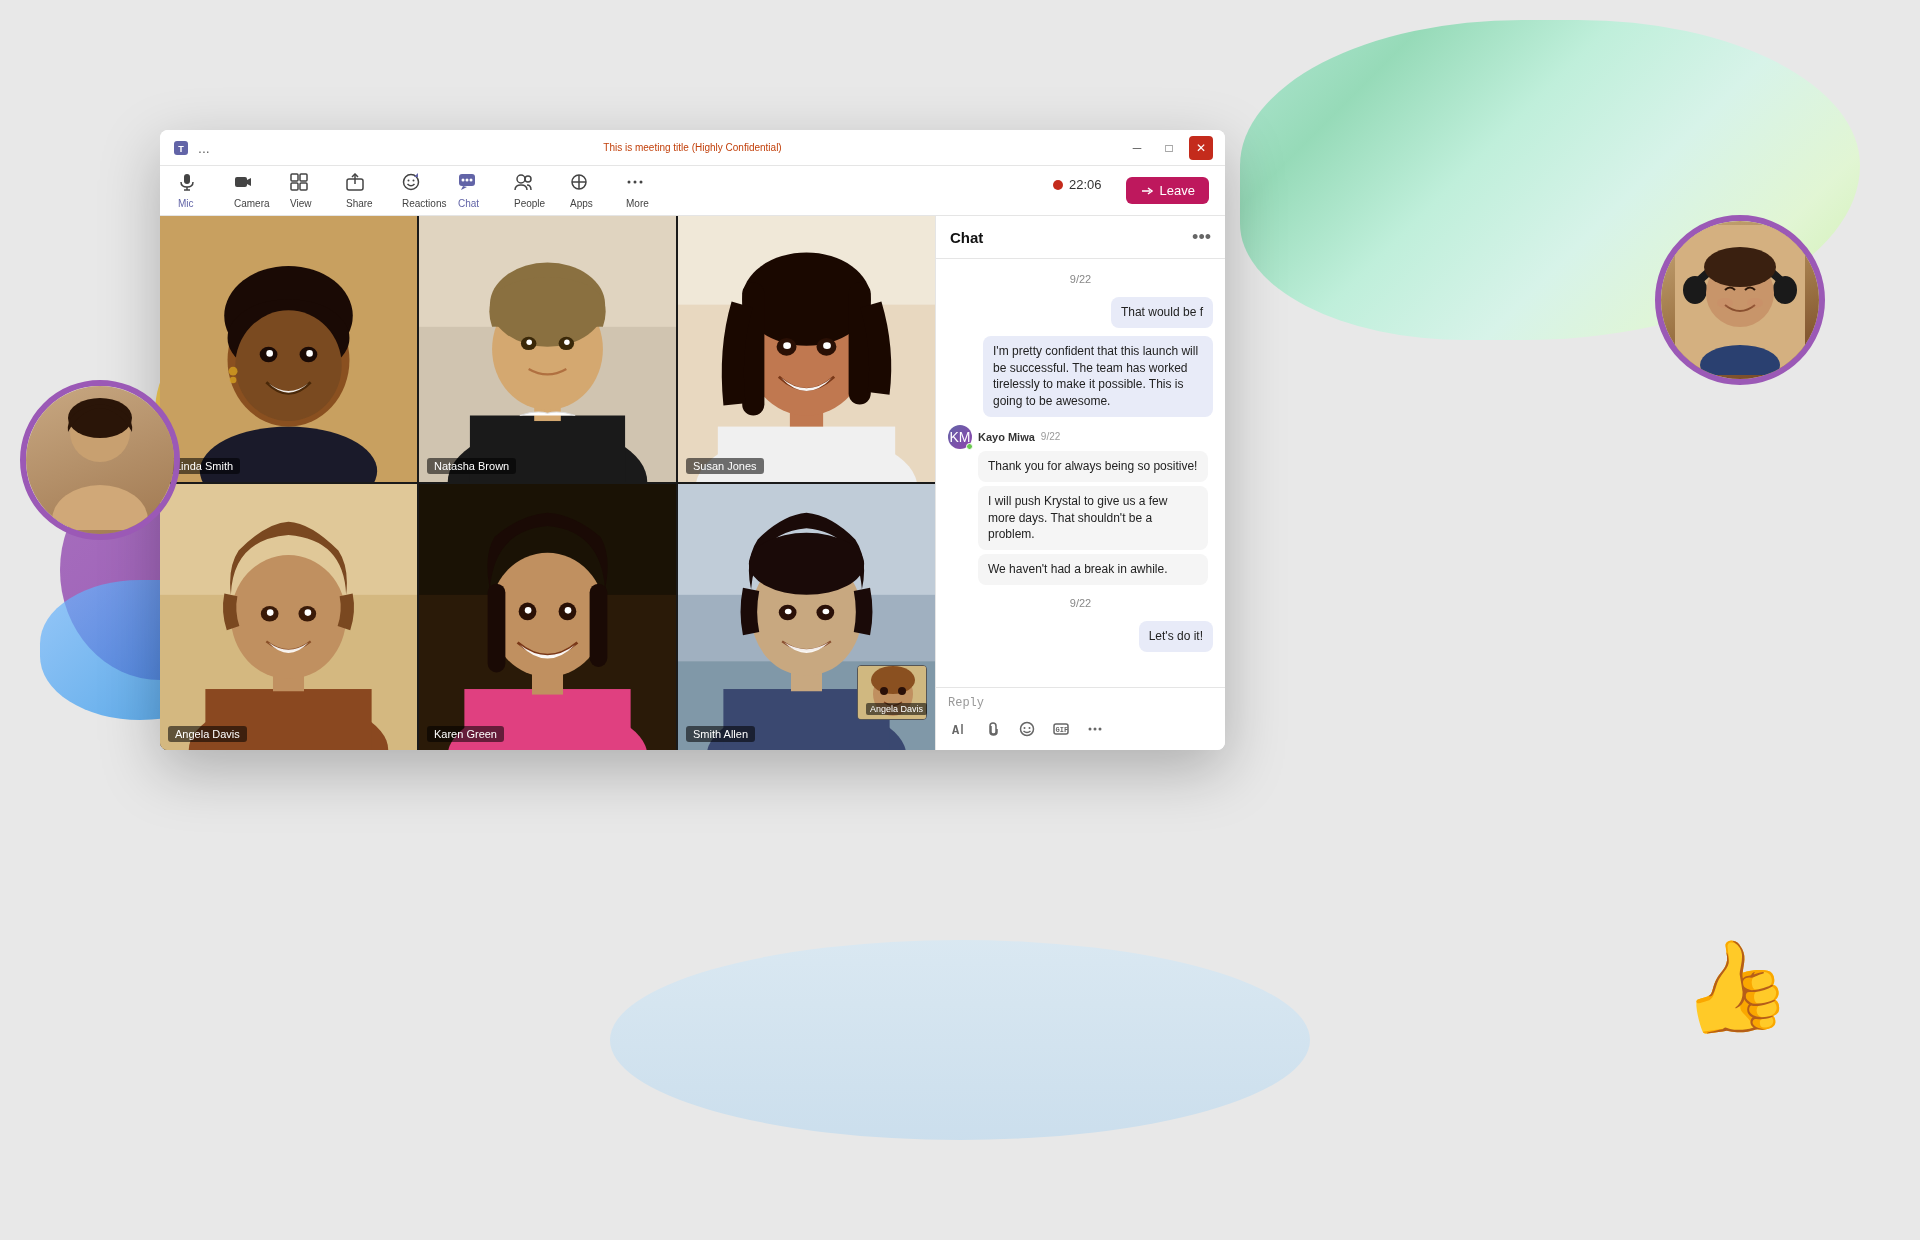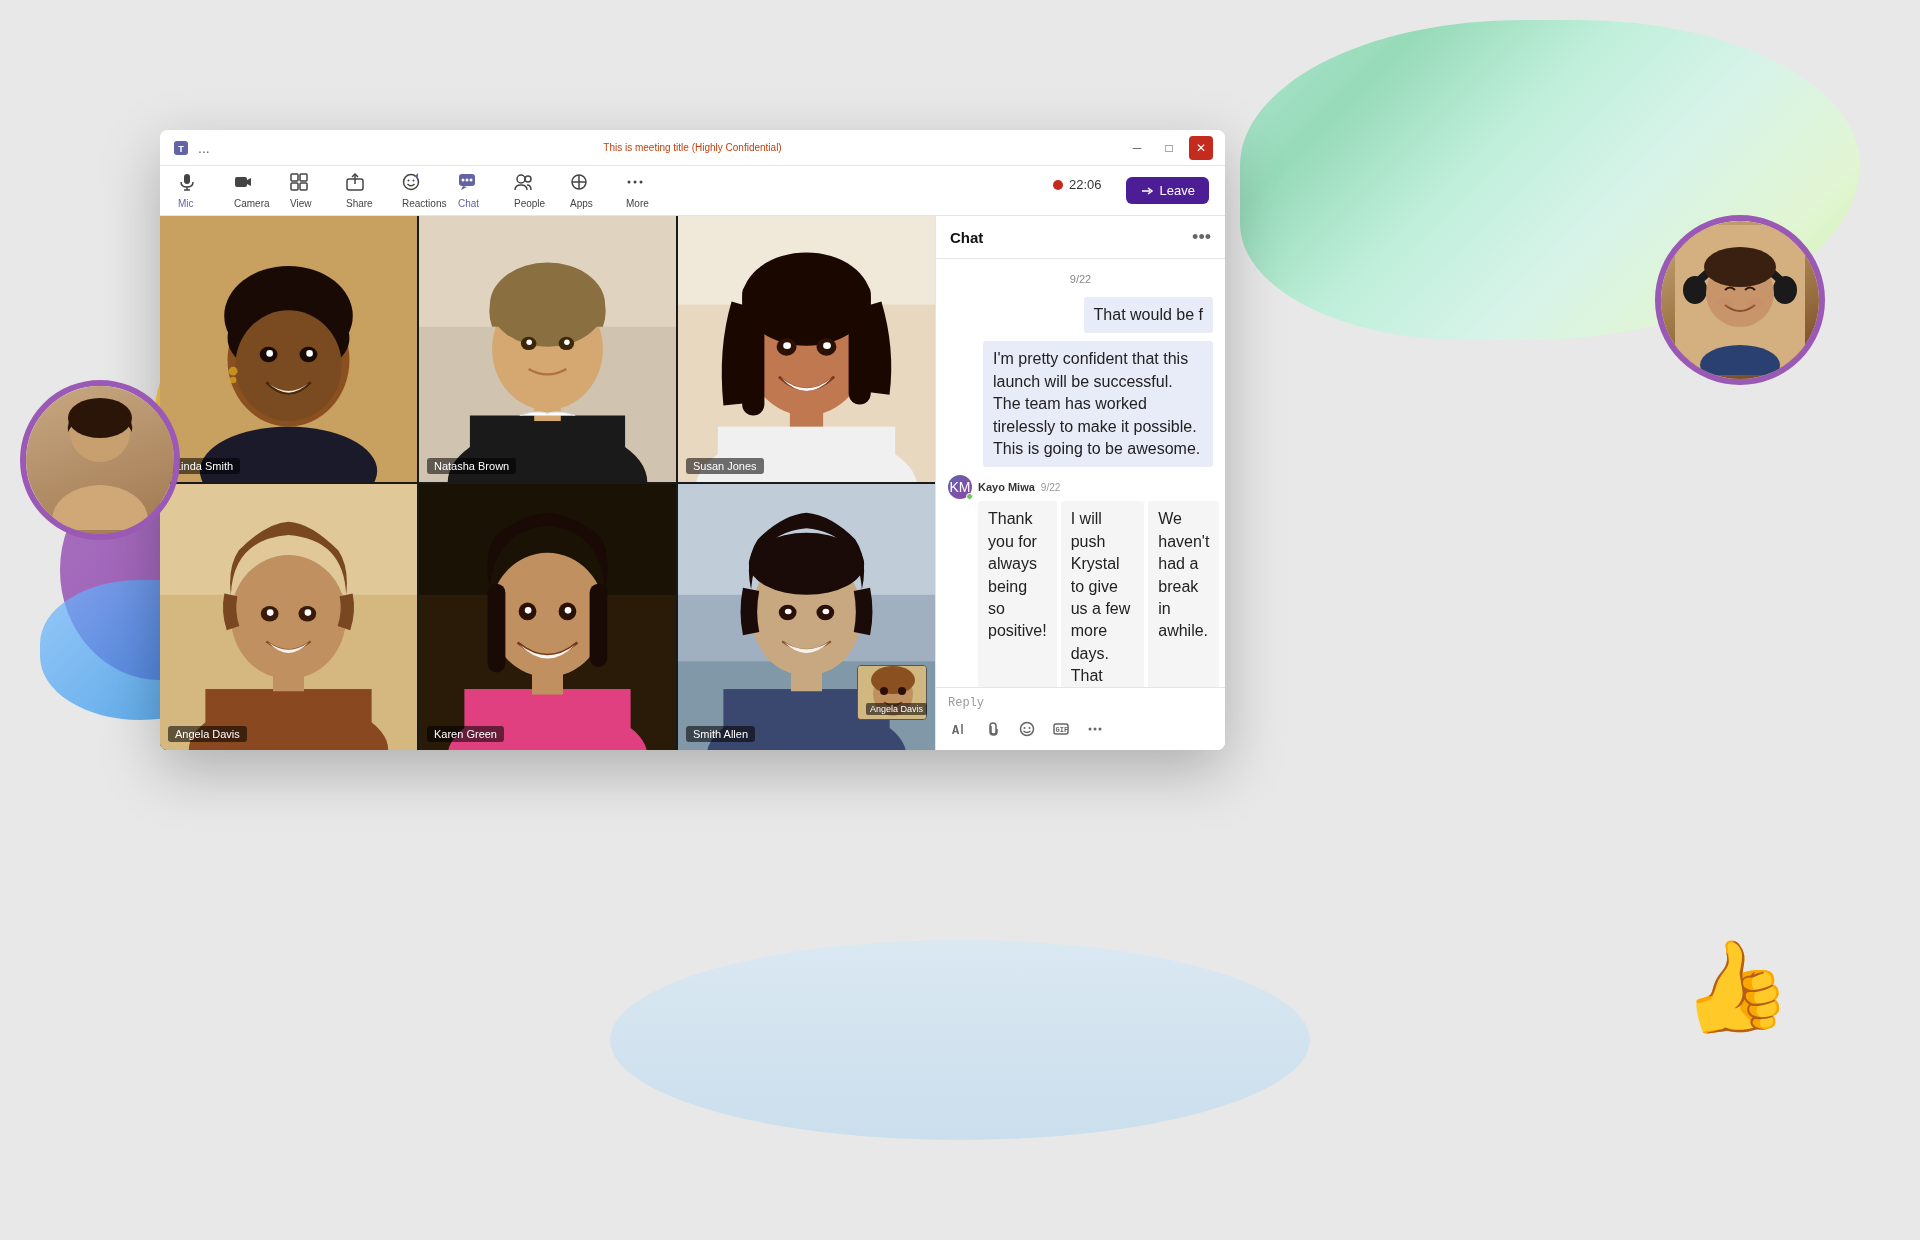--- a/index.html
+++ b/index.html
@@ -211,21 +211,21 @@
       font-size: 13px;
       color: #333;
     }
     .timer-dot {
       width: 10px;
       height: 10px;
       border-radius: 50%;
       background: #c42b1c;
     }
     .leave-btn {
-      background: #4c1d95;
+      background: #be185d;
       color: #fff;
       border: none;
       border-radius: 6px;
       padding: 6px 14px;
       font-size: 13px;
       cursor: pointer;
       display: flex;
       align-items: center;
       gap: 6px;
       font-weight: 500;
@@ -350,23 +350,23 @@
       font-weight: 600;
       color: #333;
     }
     .chat-timestamp {
       font-size: 10px;
       color: #999;
     }
 
     .chat-bubble {
       background: #f5f5f5;
-      border-radius: 3px;
+      border-radius: 8px;
       padding: 7px 10px;
-      font-size: 16px;
+      font-size: 12px;
       color: #222;
       line-height: 1.4;
       max-width: 230px;
     }
     .chat-bubble.own-bubble {
       background: #e8ebf8;
       margin-left: auto;
     }
     .chat-bubble.truncated {
       max-width: 220px;
@@ -848,21 +848,21 @@
 
         <div class="chat-msg other">
           <div class="chat-msg-header">
             <div class="chat-avatar">
               KM
               <span class="online-dot"></span>
             </div>
             <span class="chat-sender-name">Kayo Miwa</span>
             <span class="chat-timestamp">9/22</span>
           </div>
-          <div style="margin-left:30px;display:flex;flex-direction:row;gap:4px;">
+          <div style="margin-left:30px;display:flex;flex-direction:column;gap:4px;">
             <div class="chat-bubble">Thank you for always being so positive!</div>
             <div class="chat-bubble">I will push Krystal to give us a few more days. That shouldn't be a problem.</div>
             <div class="chat-bubble">We haven't had a break in awhile.</div>
           </div>
         </div>
 
         <div class="chat-date">9/22</div>
 
         <div class="chat-msg own">
           <div class="chat-bubble own-bubble">Let's do it!</div>

